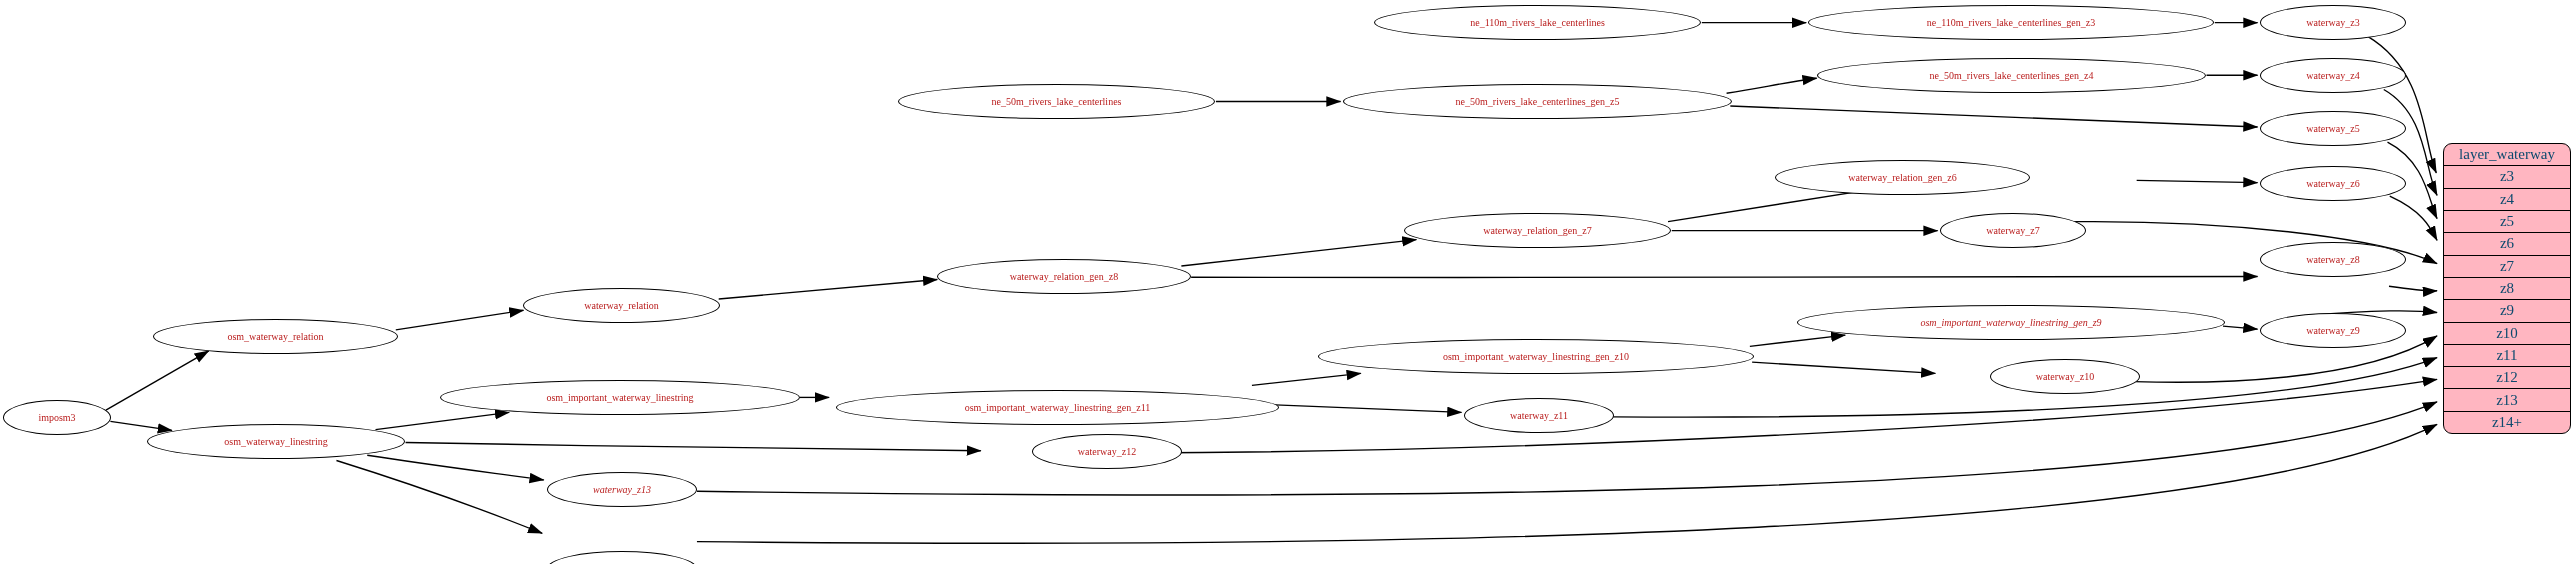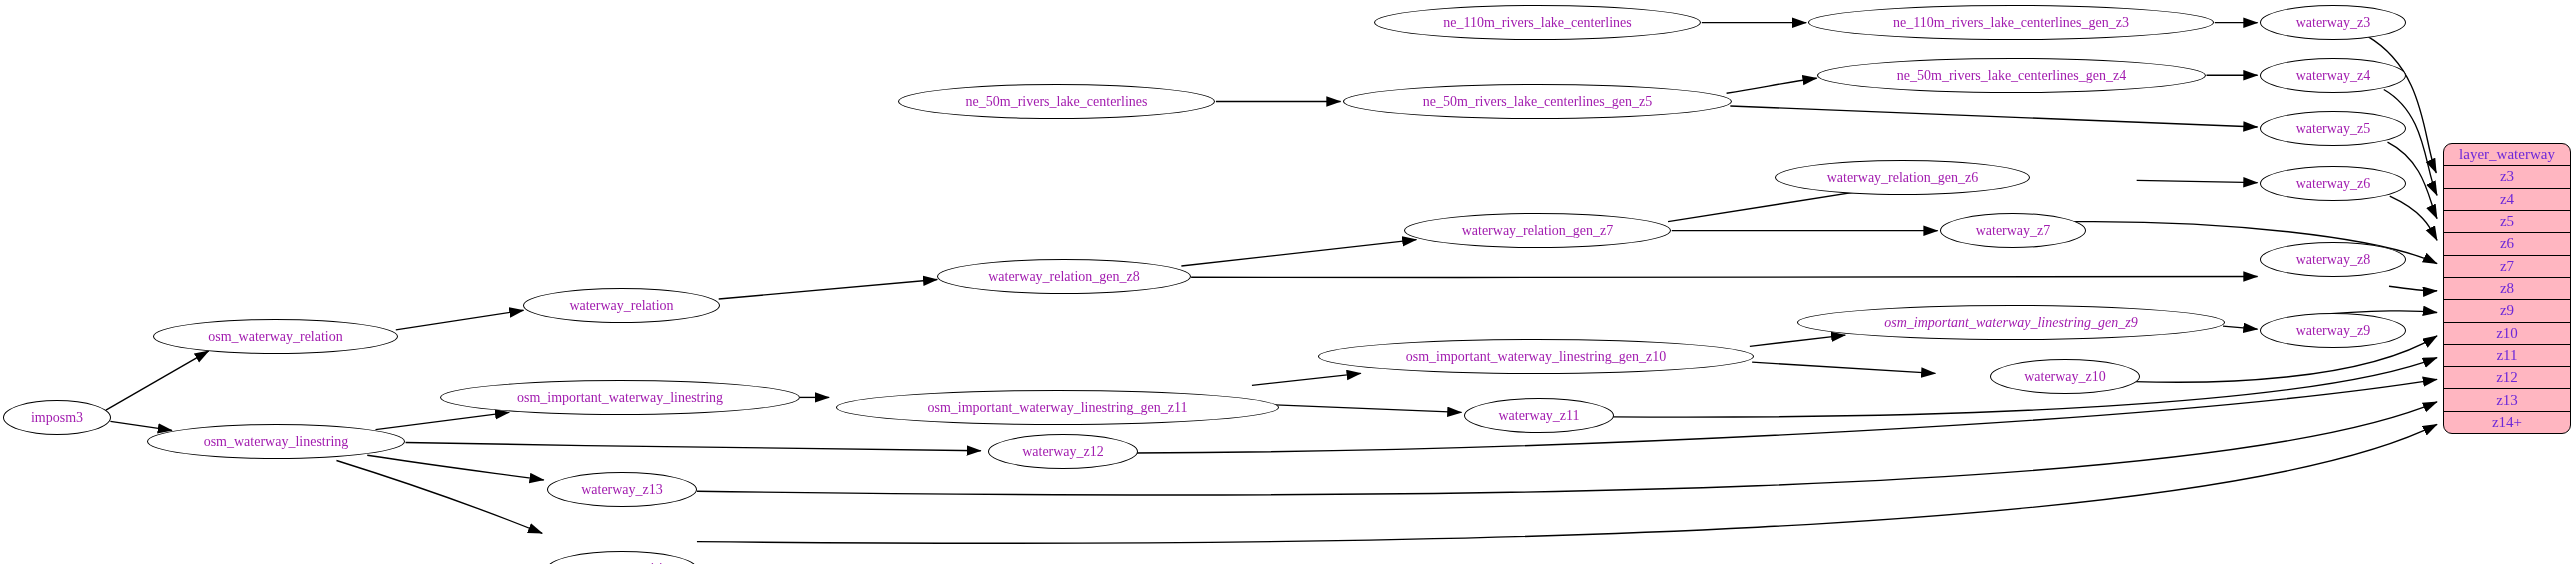--- a/index.html
+++ b/index.html
@@ -29,41 +29,41 @@
   }
   .node {
     position: absolute;
     box-sizing: border-box;
     border: 1.5px solid #000000;
     border-radius: 50%;
     background: #ffffff;
     display: flex;
     align-items: center;
     justify-content: center;
-    font-size: 14px;
-    color: #a21caf;
+    font-size: 10px;
+    color: #b91c1c;
     white-space: nowrap;
     z-index: 2;
   }
   #layer-table {
     position: absolute;
     left: 2443px;
     top: 143px;
     width: 128px;
     height: 291px;
     box-sizing: border-box;
     border: 1.5px solid #000000;
     border-radius: 9px;
     background: #ffb6c1;
     display: flex;
     flex-direction: column;
     overflow: hidden;
     z-index: 2;
     font-size: 15px;
-    color: #6d28d9;
+    color: #0c4a6e;
   }
   #layer-table .trow {
     flex: 1;
     display: flex;
     align-items: center;
     justify-content: center;
     white-space: nowrap;
   }
   #layer-table .trow + .trow {
     border-top: 1.5px solid #000000;
@@ -140,22 +140,22 @@
       <div class="node" style="left: 1797px; top: 305px; width: 428px; height: 35px; font-style: italic;">osm_important_waterway_linestring_gen_z9</div>
       <div class="node" style="left: 2260px; top: 5.3px; width: 146px; height: 35px;">waterway_z3</div>
       <div class="node" style="left: 2260px; top: 58px; width: 146px; height: 35px;">waterway_z4</div>
       <div class="node" style="left: 2260px; top: 111px; width: 146px; height: 35px;">waterway_z5</div>
       <div class="node" style="left: 2260px; top: 166px; width: 146px; height: 35px;">waterway_z6</div>
       <div class="node" style="left: 1940px; top: 213px; width: 146px; height: 35px;">waterway_z7</div>
       <div class="node" style="left: 2260px; top: 242px; width: 146px; height: 35px;">waterway_z8</div>
       <div class="node" style="left: 2260px; top: 313px; width: 146px; height: 35px;">waterway_z9</div>
       <div class="node" style="left: 1990px; top: 359px; width: 150px; height: 35px;">waterway_z10</div>
       <div class="node" style="left: 1464px; top: 398px; width: 150px; height: 35px;">waterway_z11</div>
-      <div class="node" style="left: 988px; top: 434px; width: 150px; height: 35px;">waterway_z12</div>
-      <div class="node" style="left: 547px; top: 472px; width: 150px; height: 35px;">waterway_z13</div>
+      <div class="node" style="left: 1032px; top: 434px; width: 150px; height: 35px;">waterway_z12</div>
+      <div class="node" style="left: 547px; top: 472px; width: 150px; height: 35px; font-style: italic;">waterway_z13</div>
       <div class="node" style="left: 547px; top: 551px; width: 150px; height: 35px;">waterway_z14</div>
     </div>
 
   <div id="layer-table">
     <div class="trow">layer_waterway</div>
 
   <div class="trow">z3</div>
       <div class="trow">z4</div>
       <div class="trow">z5</div>
       <div class="trow">z6</div>

